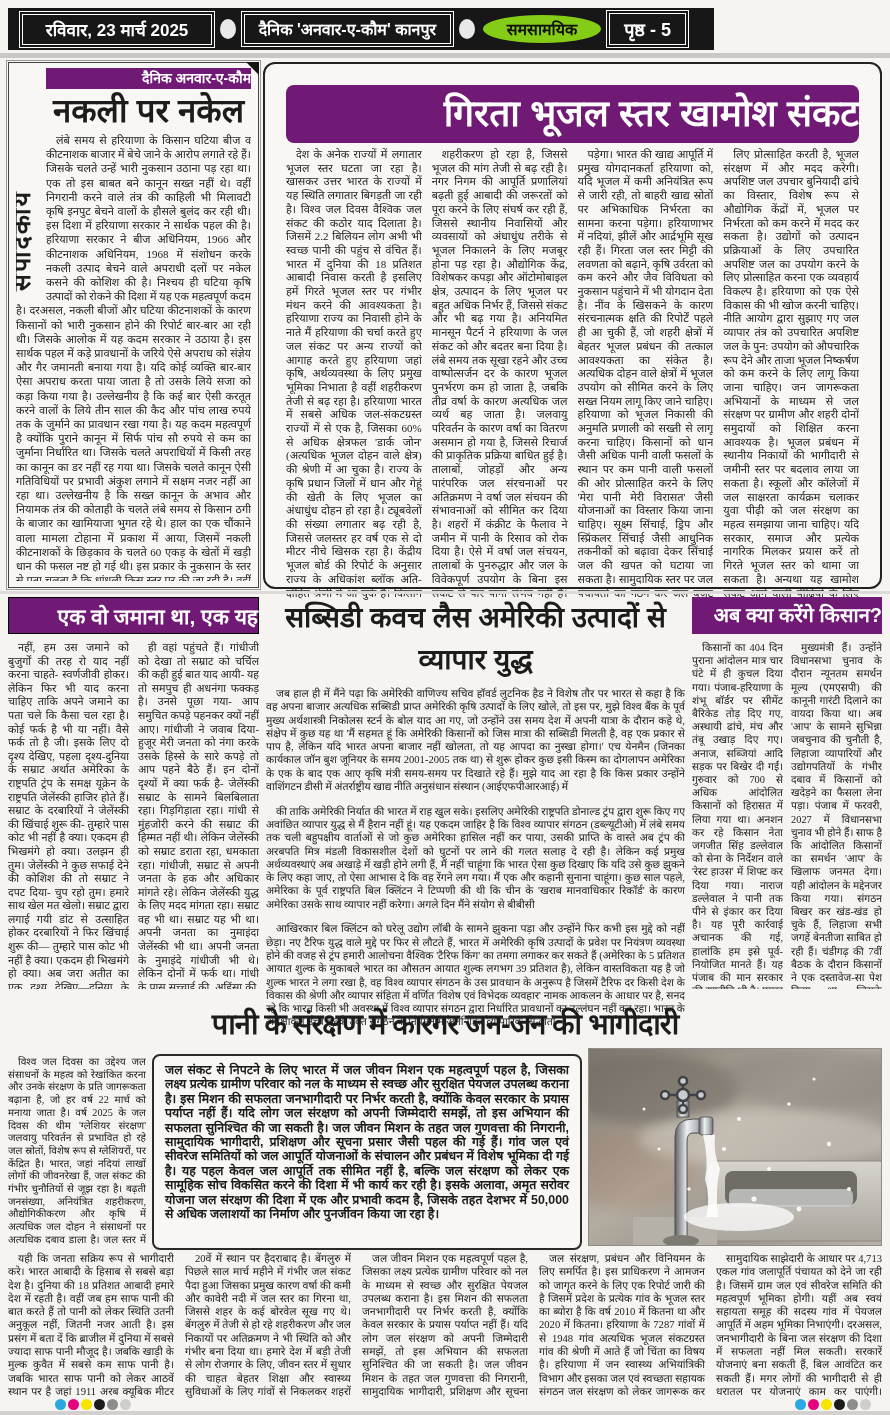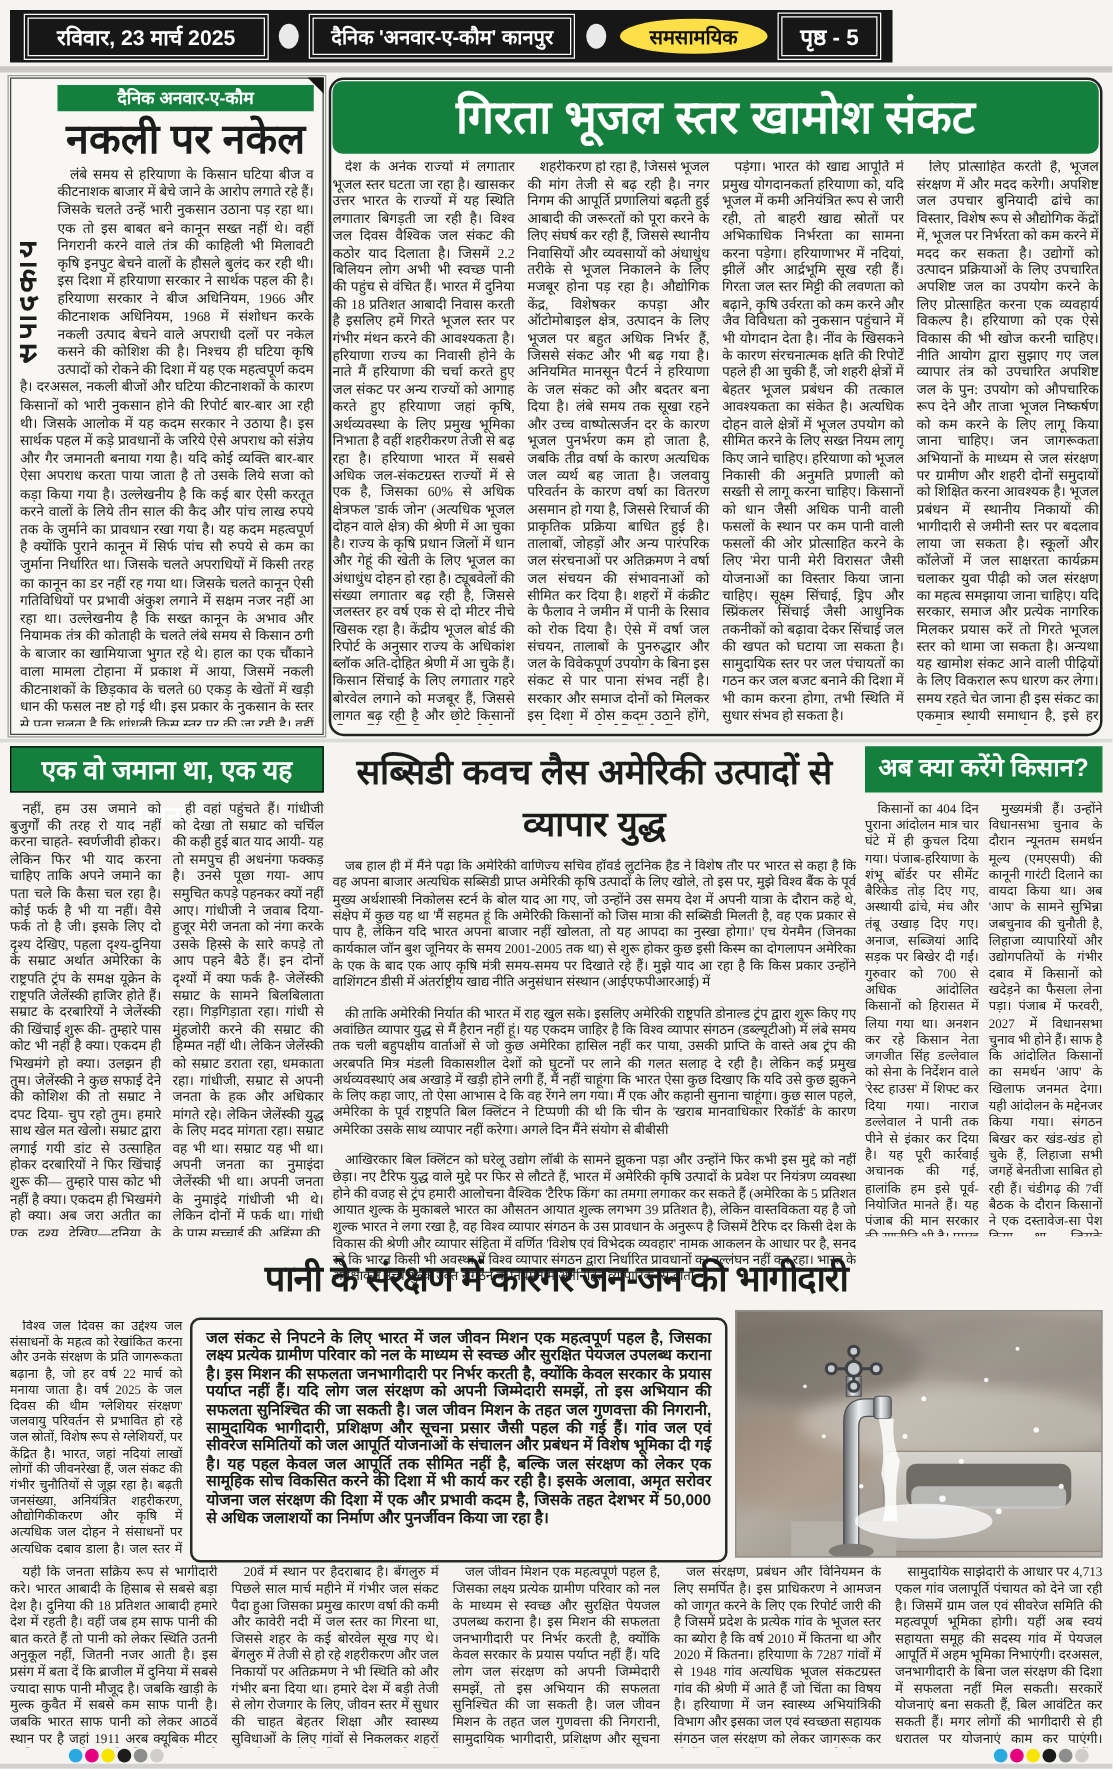--- a/index.html
+++ b/index.html
@@ -13,54 +13,54 @@
 
   
   .masthead { left:8px; top:8px; width:706px; height:42px; background:#171717;
     display:flex; align-items:center; padding:0 8px; gap:0; }
   .hd-box { border:1px solid #fff; outline:1px solid #fff; outline-offset:2px;
     color:#fff; font-family:"Liberation Sans",sans-serif; font-weight:bold;
     padding:3px 14px; font-size:17px; white-space:nowrap; }
   .hd-date { margin-left:6px; min-width:190px; text-align:center; }
   .hd-oval { width:16px; height:20px; background:#e9e9e9; border-radius:50%; }
   .hd-name { font-size:16px; }
-  .hd-lens { background:#fde047; color:#111; border-radius:50%;
+  .hd-lens { background:#84cc16; color:#111; border-radius:50%;
     font-family:"Liberation Sans",sans-serif; font-weight:bold; font-size:16px;
     padding:3px 24px; white-space:nowrap; }
-  .hd-page { font-size:18px; margin-right:4px; }
+  .hd-page { font-size:18px; margin-right:20px; }
   .sp { flex:1; }
   .gray-rule { left:0; top:53px; width:890px; height:5px; background:#c9c8c6; }
   .gray-rule2 { left:0; top:591px; width:890px; height:3px; background:#dcdbd8; }
   .gray-rule3 { left:0; top:1411px; width:890px; height:4px; background:#d2d1cf; }
 
   
   .bodytxt { text-align:justify; overflow:hidden; }
   .bodytxt::first-letter { padding-left:10px; }
   .cols { display:flex; }
-  .blackbar { background:#15803d; color:#fff; text-align:center;
+  .blackbar { background:#701a75; color:#fff; text-align:right;
     font-family:"Liberation Sans",sans-serif; font-weight:bold; }
 
   
   .editorial { left:8px; top:62px; width:251px; height:526px;
     border:1px solid #444; outline:1px solid #999; outline-offset:1px;
     background:#f8f7f4; padding:5px 7px 6px 7px; }
   .ed-ear { position:absolute; right:-1px; top:-1px; width:0; height:0;
     border-top:13px solid #141414; border-left:13px solid transparent; }
   .ed-mast { margin-left:30px; height:21px; font-size:14px; line-height:21px; }
   .ed-head { margin-left:30px; text-align:center; font-family:"Liberation Sans",sans-serif;
     font-weight:bold; font-size:33px; line-height:44px; }
   .ed-vert { float:left; width:30px; height:158px; position:relative; }
   .ed-vert span { position:absolute; left:-2px; top:0; writing-mode:vertical-rl;
     transform:rotate(180deg); font-family:"Liberation Sans",sans-serif;
     font-weight:bold; font-size:25px; letter-spacing:2px; height:158px; }
   .ed-body { font-size:11px; line-height:14.2px; height:448px; }
 
   
   .gw { left:263px; top:62px; width:619px; height:527px;
-    border:2px solid #222; border-radius:12px; background:#f8f7f4; padding:1px; }
+    border:2px solid #222; border-radius:12px; background:#f8f7f4; padding:21px; }
   .gw-banner { border-radius:8px; height:58px; font-size:37px; line-height:58px; }
   .gw-cols { gap:10px; margin-top:5px; height:452px; }
   .gw-cols .bodytxt { flex:1; font-size:11px; line-height:13.7px; }
 
   
   .zam { left:8px; top:597px; width:251px; height:396px; }
   .zam-bar { height:37px; font-size:21px; line-height:37px; border:1px solid #000; }
   .zam-cols { gap:9px; margin-top:7px; height:348px; }
   .zam-cols .bodytxt { flex:1; font-size:10.8px; line-height:13.6px; }
 

